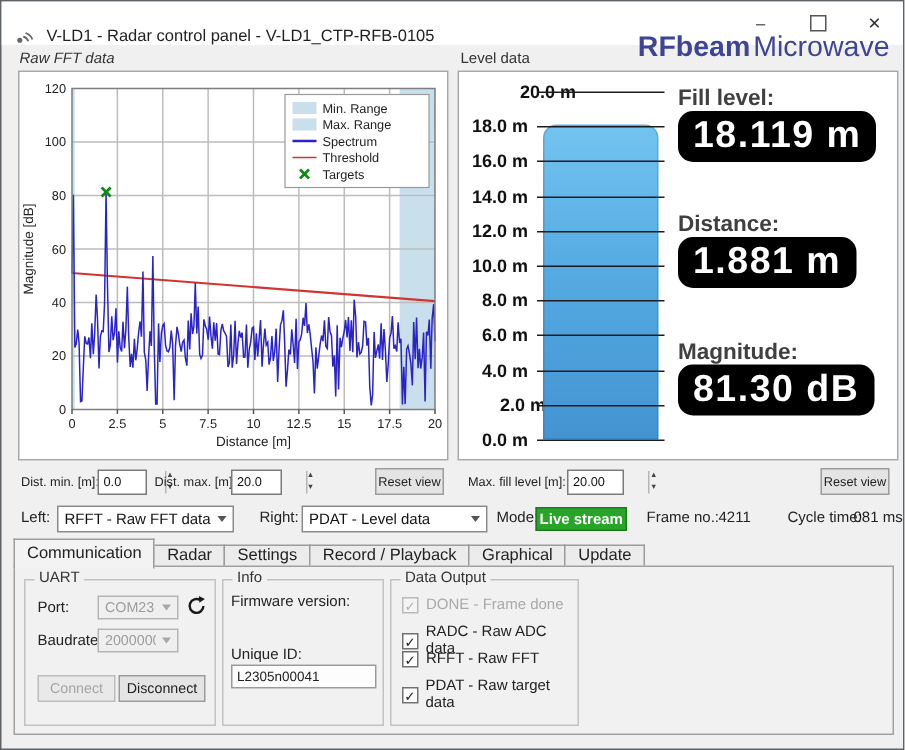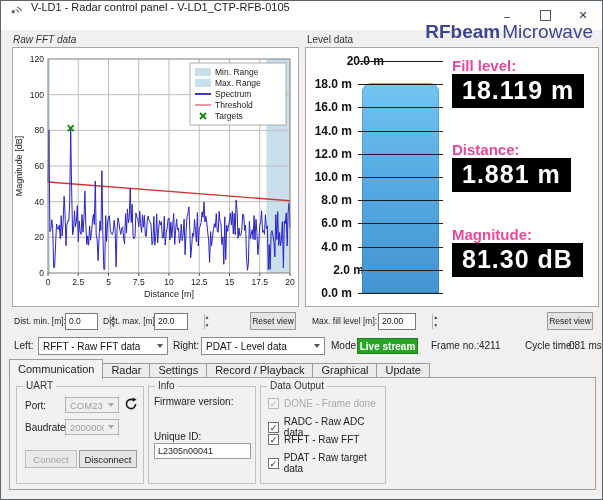--- a/index.html
+++ b/index.html
@@ -1,19 +1,19 @@
 <!DOCTYPE html>
 <html><head>
 <meta charset="utf-8">
 <style>
   html,body{margin:0;padding:0;background:#cfcfcf;}
   .window{position:relative;box-sizing:border-box;width:603px;height:500px;border:1px solid #5f6468;
           background:#f0f0f0;font-family:"Liberation Sans",sans-serif;overflow:hidden;}
   
-  .titlebar{height:29px;background:#ffffff;display:flex;align-items:flex-start;}
+  .titlebar{height:29px;background:#ffffff;display:flex;align-items:flex-end;}
   .app-icon{margin:0 7px 0 9px;display:flex;}
   .title{font-size:11px;color:#222;}
   .winbtns{margin-left:auto;display:flex;height:100%;}
   .winbtn{width:38px;display:flex;align-items:center;justify-content:center;font-size:11px;color:#333;cursor:default;}
   .maxbox{width:9px;height:9px;border:1px solid #555;display:inline-block;}
   
   .logo{position:absolute;top:20px;right:9px;font-size:19px;color:#3e4594;white-space:nowrap;}
   .logo .b{font-weight:700;margin-right:2px;}
   .logo .l{font-weight:400;}
   
@@ -22,23 +22,23 @@
   .level-cap{left:306px;top:33px;}
   .fft-box{position:absolute;left:11px;top:46px;width:285px;height:258px;background:#fff;border:1px solid #a8a8a8;}
   .level-box{position:absolute;left:304px;top:46px;width:292px;height:258px;background:#fff;border:1px solid #a8a8a8;}
   
   .gauge-label{position:absolute;width:46px;text-align:right;font-size:12px;font-weight:700;color:#111;}
   .gauge-line{position:absolute;left:52px;width:85px;height:1px;background:#1c1c1c;z-index:3;}
   .gauge-fill{position:absolute;left:56px;width:77px;z-index:2;border-radius:9px 9px 0 0;
               background:linear-gradient(180deg,#74c4f0 0%,#55abe2 45%,#4394d1 100%);
               box-shadow:inset 0 0 0 1px rgba(30,90,140,.25);}
   
-  .readout-label{position:absolute;left:146px;font-size:15px;font-weight:700;color:#ec4899;}
+  .readout-label{position:absolute;left:146px;font-size:15px;font-weight:700;color:#404040;}
   .readout-value{position:absolute;left:146px;background:#000;color:#fff;font-size:25px;font-weight:700;
-                 padding:2px 10px 3px;letter-spacing:1px;white-space:nowrap;}
+                 padding:2px 10px 3px;letter-spacing:1px;white-space:nowrap;border-radius:10px;}
   
   .ctl-label{position:absolute;font-size:8.5px;color:#222;line-height:19px;white-space:nowrap;}
   .spin{position:absolute;height:17px;border:1px solid #7a7a7a;background:#fff;display:flex;box-sizing:border-box;gap:28px;}
   .spin-val{flex:1;font-size:8.5px;color:#111;padding:2px 1px 0 3px;}
   .spin-btns{width:11px;border-left:1px solid #b5b5b5;display:flex;flex-direction:column;background:#f0f0f0;}
   .spin-b{flex:1;font-size:5px;line-height:7px;text-align:center;color:#444;}
   .btn{position:absolute;height:18px;background:#e4e4e4;border:1px solid #9c9c9c;font-size:8.5px;color:#222;
        display:flex;align-items:center;justify-content:center;box-sizing:border-box;}
   
   .sel-label{position:absolute;font-size:10px;color:#222;line-height:18px;white-space:nowrap;}
@@ -219,21 +219,21 @@
   <div class="spin" style="left:377px;top:312px;width:38px">
     <span class="spin-val">20.00</span>
     <span class="spin-btns">
         <span class="spin-b">▲</span>
         <span class="spin-b">▼</span>
       </span>
   </div>
   <div class="btn" style="left:546px;top:311px;width:46px">Reset view</div>
 
   <div class="sel-label" style="left:13px;top:336px">Left:</div>
-  <div class="combo" style="left:37px;top:336px;width:130px">
+  <div class="combo" style="left:37px;top:336px;width:118px">
     <span class="txt">RFFT - Raw FFT data</span>
     <span class="arr">
         <i></i>
       </span>
   </div>
   <div class="sel-label" style="left:172px;top:336px">Right:</div>
   <div class="combo" style="left:200px;top:336px;width:124px">
     <span class="txt">PDAT - Level data</span>
     <span class="arr">
         <i></i>

